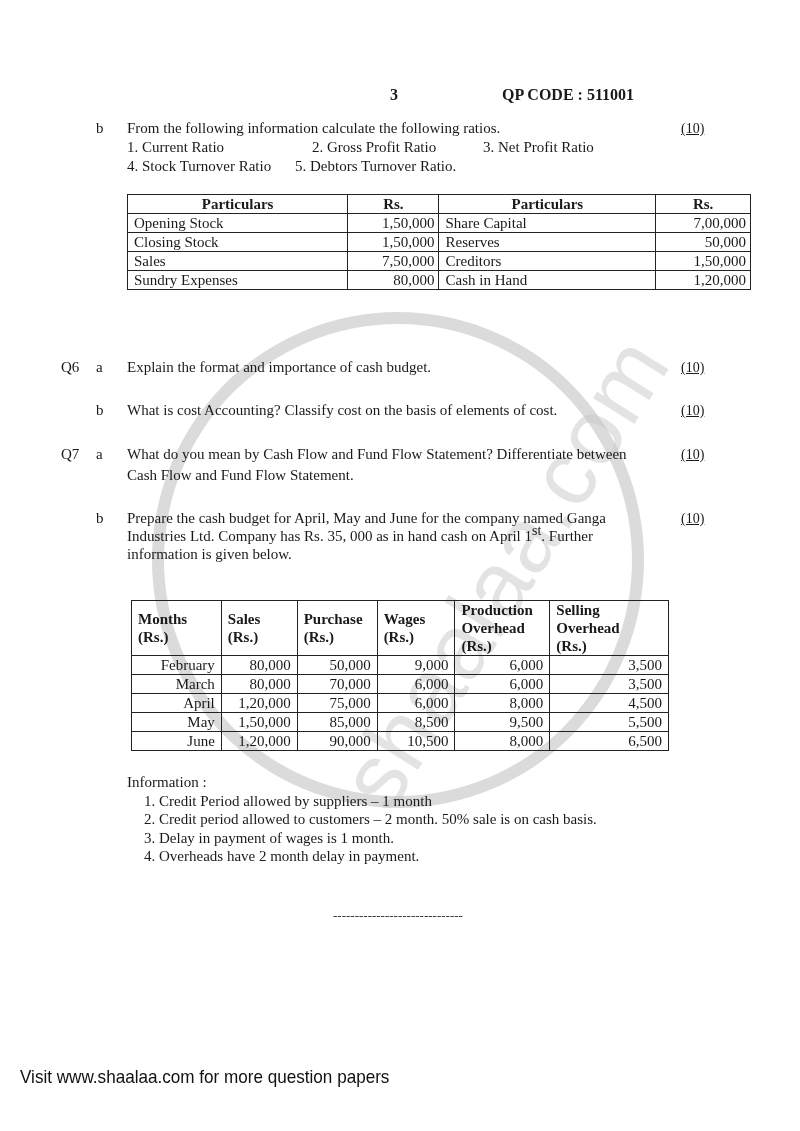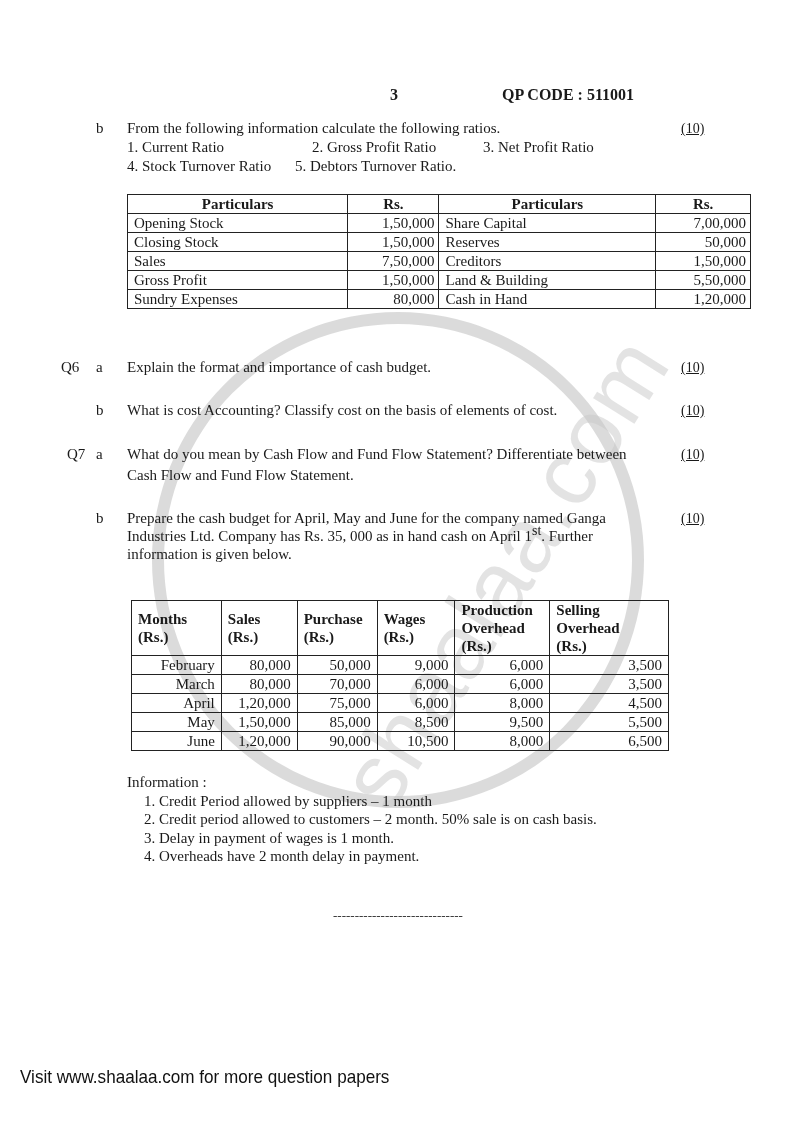--- a/index.html
+++ b/index.html
@@ -77,44 +77,38 @@
     <td>Reserves</td>
     <td class="num">50,000</td>
   </tr>
   <tr>
     <td>Sales</td>
     <td class="num">7,50,000</td>
     <td>Creditors</td>
     <td class="num">1,50,000</td>
   </tr>
   <tr>
-    <td>Gross Profit</td>
-    <td class="num">1,50,000</td>
-    <td>Land &amp; Building</td>
-    <td class="num">5,50,000</td>
-  </tr>
-  <tr>
     <td>Sundry Expenses</td>
     <td class="num">80,000</td>
     <td>Cash in Hand</td>
     <td class="num">1,20,000</td>
   </tr>
 </tbody>
   </table>
 
 <div class="abs txt qlabel" style="left:61px; top:358px;">Q6</div>
 <div class="abs txt qlabel" style="left:96px; top:358px;">a</div>
 <div class="abs txt" style="left:127px; top:358px;">Explain the format and importance of cash budget.</div>
 <div class="abs txt marks" style="top:358px;">(10)</div>
 
 <div class="abs txt qlabel" style="left:96px; top:401px;">b</div>
 <div class="abs txt" style="left:127px; top:401px;">What is cost Accounting? Classify cost on the basis of elements of cost.</div>
 <div class="abs txt marks" style="top:401px;">(10)</div>
 
-<div class="abs txt qlabel" style="left:67px; top:445px;">Q7</div>
+<div class="abs txt qlabel" style="left:61px; top:445px;">Q7</div>
 <div class="abs txt qlabel" style="left:96px; top:445px;">a</div>
 <div class="abs txt" style="left:127px; top:445px;">What do you mean by Cash Flow and Fund Flow Statement? Differentiate between</div>
 <div class="abs txt" style="left:127px; top:466px;">Cash Flow and Fund Flow Statement.</div>
 <div class="abs txt marks" style="top:445px;">(10)</div>
 
 <div class="abs txt qlabel" style="left:96px; top:509px;">b</div>
 <div class="abs txt" style="left:127px; top:509px;">Prepare the cash budget for April, May and June for the company named Ganga</div>
 <div class="abs txt" style="left:127px; top:527px;"><span>Industries Ltd. Company has Rs. 35, 000 as in hand cash on April 1</span><sup>st</sup><span>. Further</span></div>
 <div class="abs txt" style="left:127px; top:545px;">information is given below.</div>
 <div class="abs txt marks" style="top:509px;">(10)</div>

